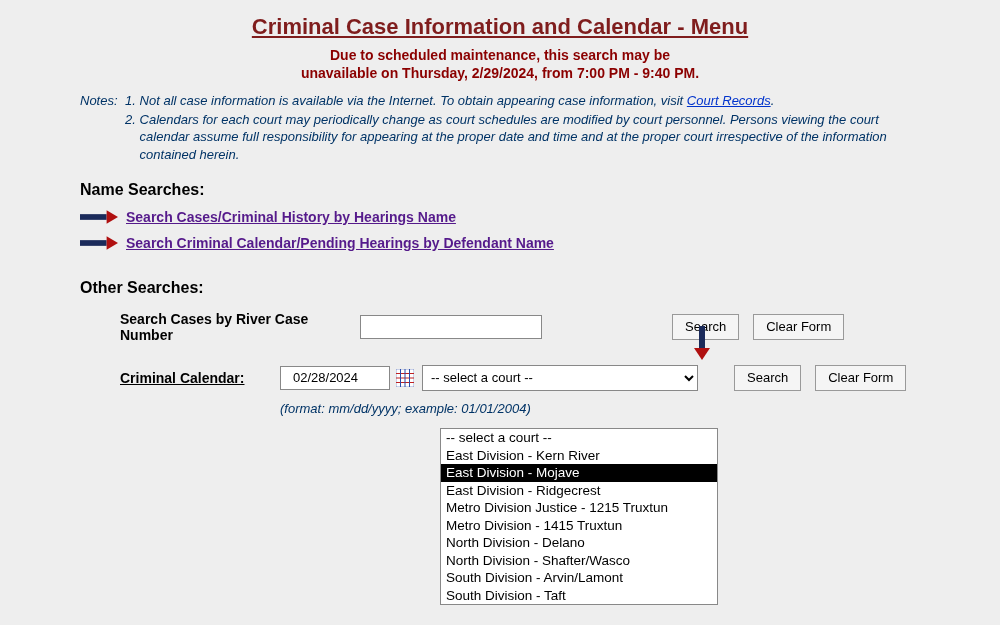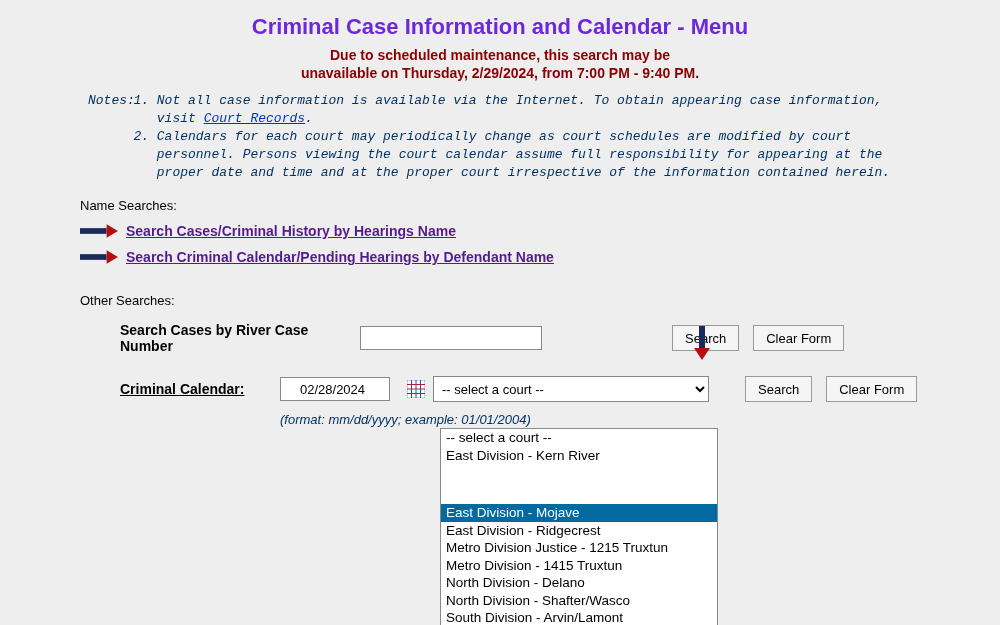--- a/index.html
+++ b/index.html
@@ -10,61 +10,61 @@
       padding: 0;
       width: 1000px;
       height: 625px;
       overflow: hidden;
     }
     .container {
       padding: 10px 80px 0 80px;
     }
     h1.page-title {
       text-align: center;
-      color: #6d28d9;
+      color: #7f1d1d;
       font-size: 22px;
       font-weight: bold;
       margin: 4px 0 6px 0;
+      text-decoration: underline;
     }
     .maintenance {
       text-align: center;
       color: #8b0000;
       font-weight: bold;
       font-size: 14px;
       line-height: 1.3;
       margin-bottom: 10px;
     }
     .notes-wrap {
       display: flex;
       font-style: italic;
       color: #003366;
       font-size: 13px;
-      margin: 0 0 16px 8px;
+      margin: 0 0 16px 0;
       line-height: 1.35;
-      font-family: Liberation Mono, monospace;
     }
     .notes-label {
       flex-shrink: 0;
       margin-right: 4px;
     }
     .notes-list {
       margin: 0;
       padding-left: 18px;
     }
     .notes-list li {
       margin-bottom: 1px;
     }
     .court-records-link {
       color: #0033cc;
       text-decoration: underline;
     }
     h3.section-heading {
       color: #000;
-      font-size: 13px;
-      font-weight: normal;
+      font-size: 16px;
+      font-weight: bold;
       margin: 8px 0 10px 0;
     }
     .name-search-row {
       display: flex;
       align-items: center;
       margin: 4px 0 10px 0;
     }
     .arrow-right {
       width: 38px;
       height: 14px;
@@ -104,22 +104,22 @@
       background: #fff;
       font-size: 13px;
       padding: 2px 4px;
     }
     .date-input {
       width: 110px;
       height: 24px;
       border: 1px solid #888;
       background: #fff;
       font-size: 13px;
-      padding: 2px 19px;
-      margin-right: 17px;
+      padding: 2px 12px;
+      margin-right: 6px;
     }
     .cal-icon {
       display: inline-block;
       width: 18px;
       height: 18px;
       vertical-align: middle;
       margin-right: 8px;
     }
     .court-select {
       width: 276px;
@@ -162,23 +162,22 @@
       background: #fff;
       font-size: 13.5px;
     }
     .dropdown-open .opt {
       padding: 0 5px;
       line-height: 17.5px;
       white-space: nowrap;
       overflow: hidden;
     }
     .dropdown-open .opt.selected {
-      background: #0369a1;
+      background: #000000;
       color: #fff;
-      margin-top: 40px;
     }
     .right-controls {
       display: flex;
       align-items: center;
       margin-left: auto;
     }
     .row1 .mid { display:flex; align-items:center; }
     .row2 .mid { display:flex; align-items:center; }
   </style>
 </head>

